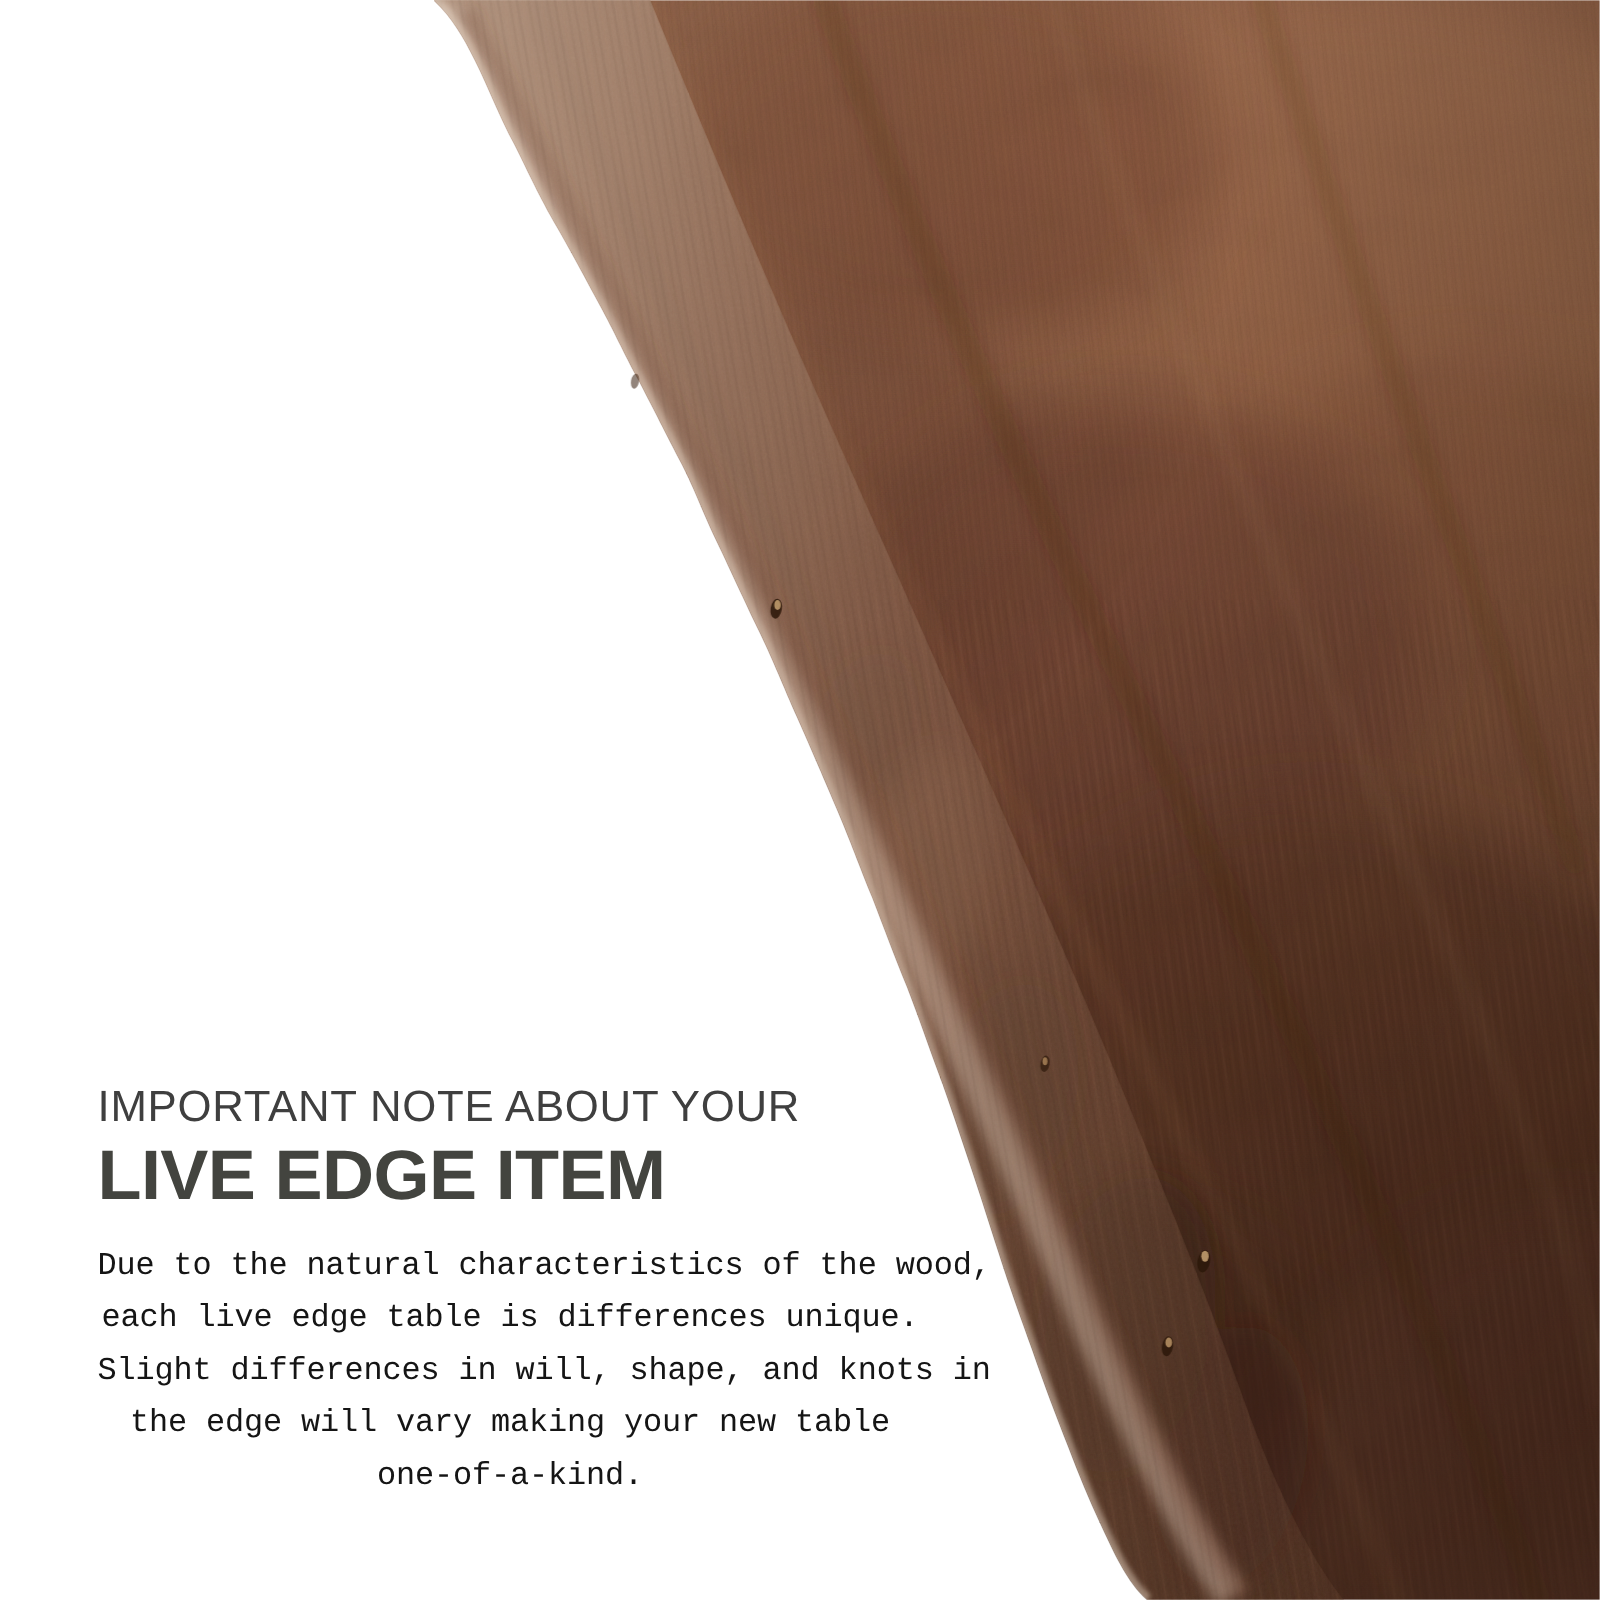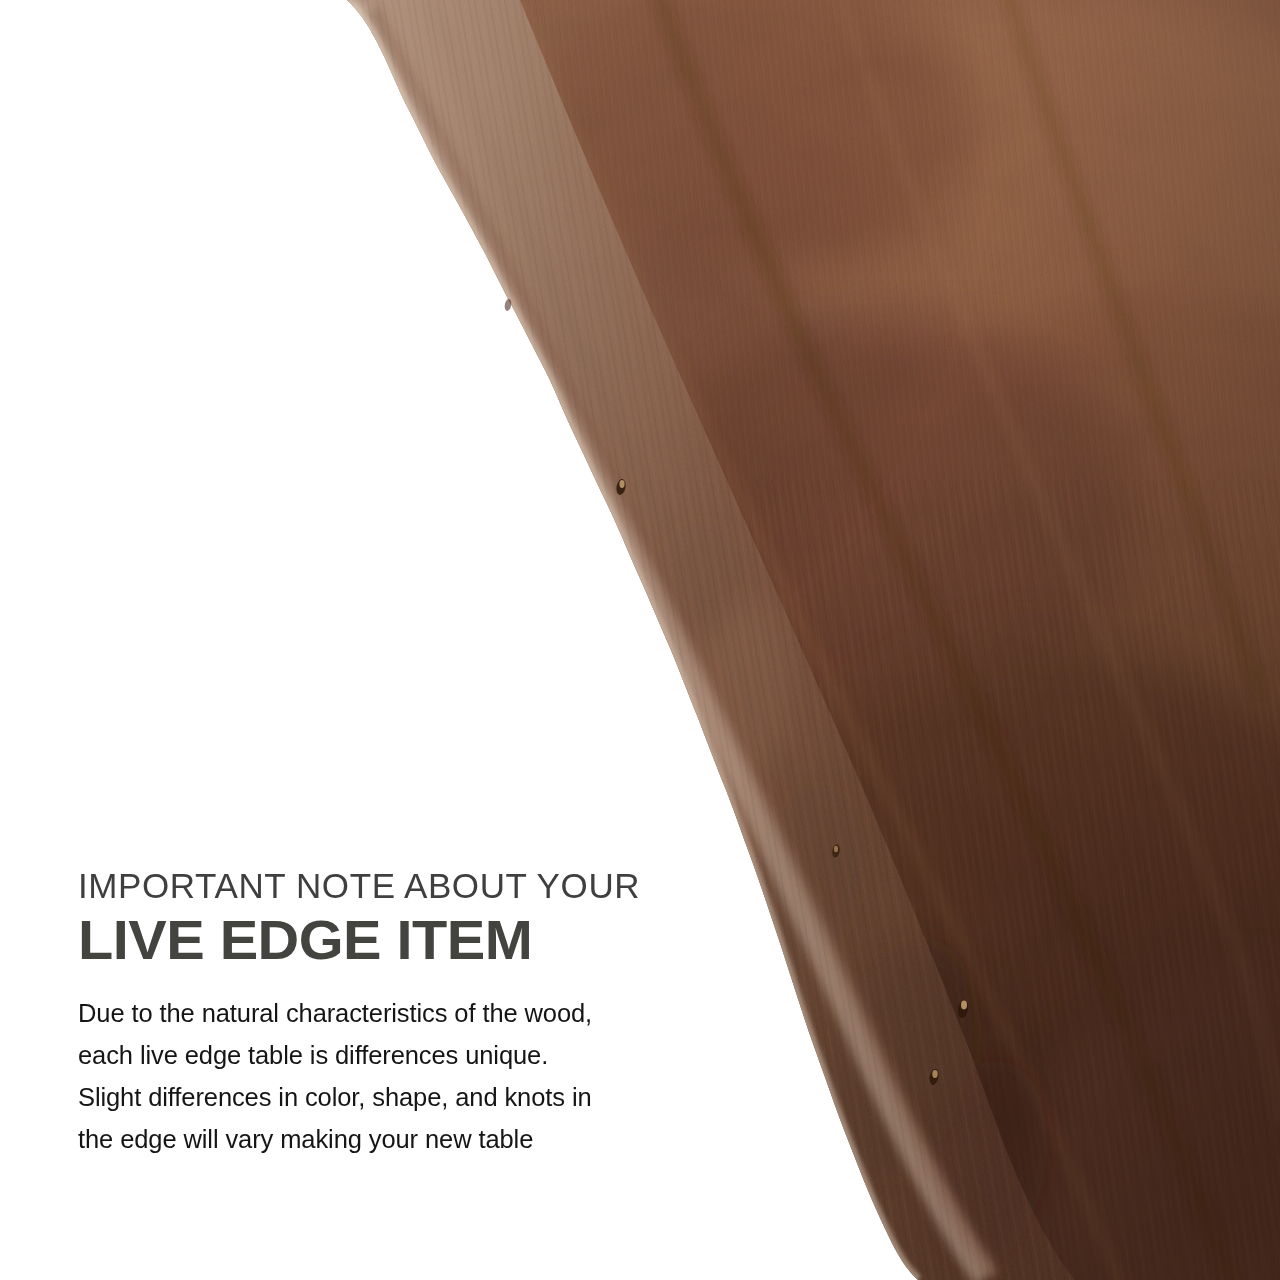--- a/index.html
+++ b/index.html
@@ -31,26 +31,27 @@
     font-weight:700;
     letter-spacing:-0.5px;
     color:#43443f;
     margin-top:4px;
     white-space:nowrap;
     transform:scaleX(1.03);
     transform-origin:left center;
   }
   #body-copy{
     margin-top:22px;
-    font-family:Liberation Sans, sans-serif;
+    font-family:Liberation Mono, monospace;
     font-size:25.5px;
     line-height:42px;
     font-weight:400;
     color:#151515;
     letter-spacing:-0.1px;
+    text-align:center;
   }
   #body-copy .ln{display:block;white-space:nowrap;}
 </style>
 </head>
 <body>
 
 <div id="stage">
 
   <div id="wood-photo">
     <svg viewBox="0 0 1280 1280" xmlns="http://www.w3.org/2000/svg">
@@ -287,18 +288,19 @@
       </g>
     </svg>
   </div>
 
   <div id="note-block">
     <div id="eyebrow">IMPORTANT NOTE ABOUT YOUR</div>
     <div id="headline">LIVE EDGE ITEM</div>
     <div id="body-copy">
       <span class="ln">Due to the natural characteristics of the wood,</span>
       <span class="ln">each live edge table is differences unique.</span>
-      <span class="ln">Slight differences in color, shape, and knots in</span>
+      <span class="ln">Slight differences in will, shape, and knots in</span>
       <span class="ln">the edge will vary making your new table</span>
+      <span class="ln">one-of-a-kind.</span>
     </div>
   </div>
 
 </div>
 
 </body></html>

